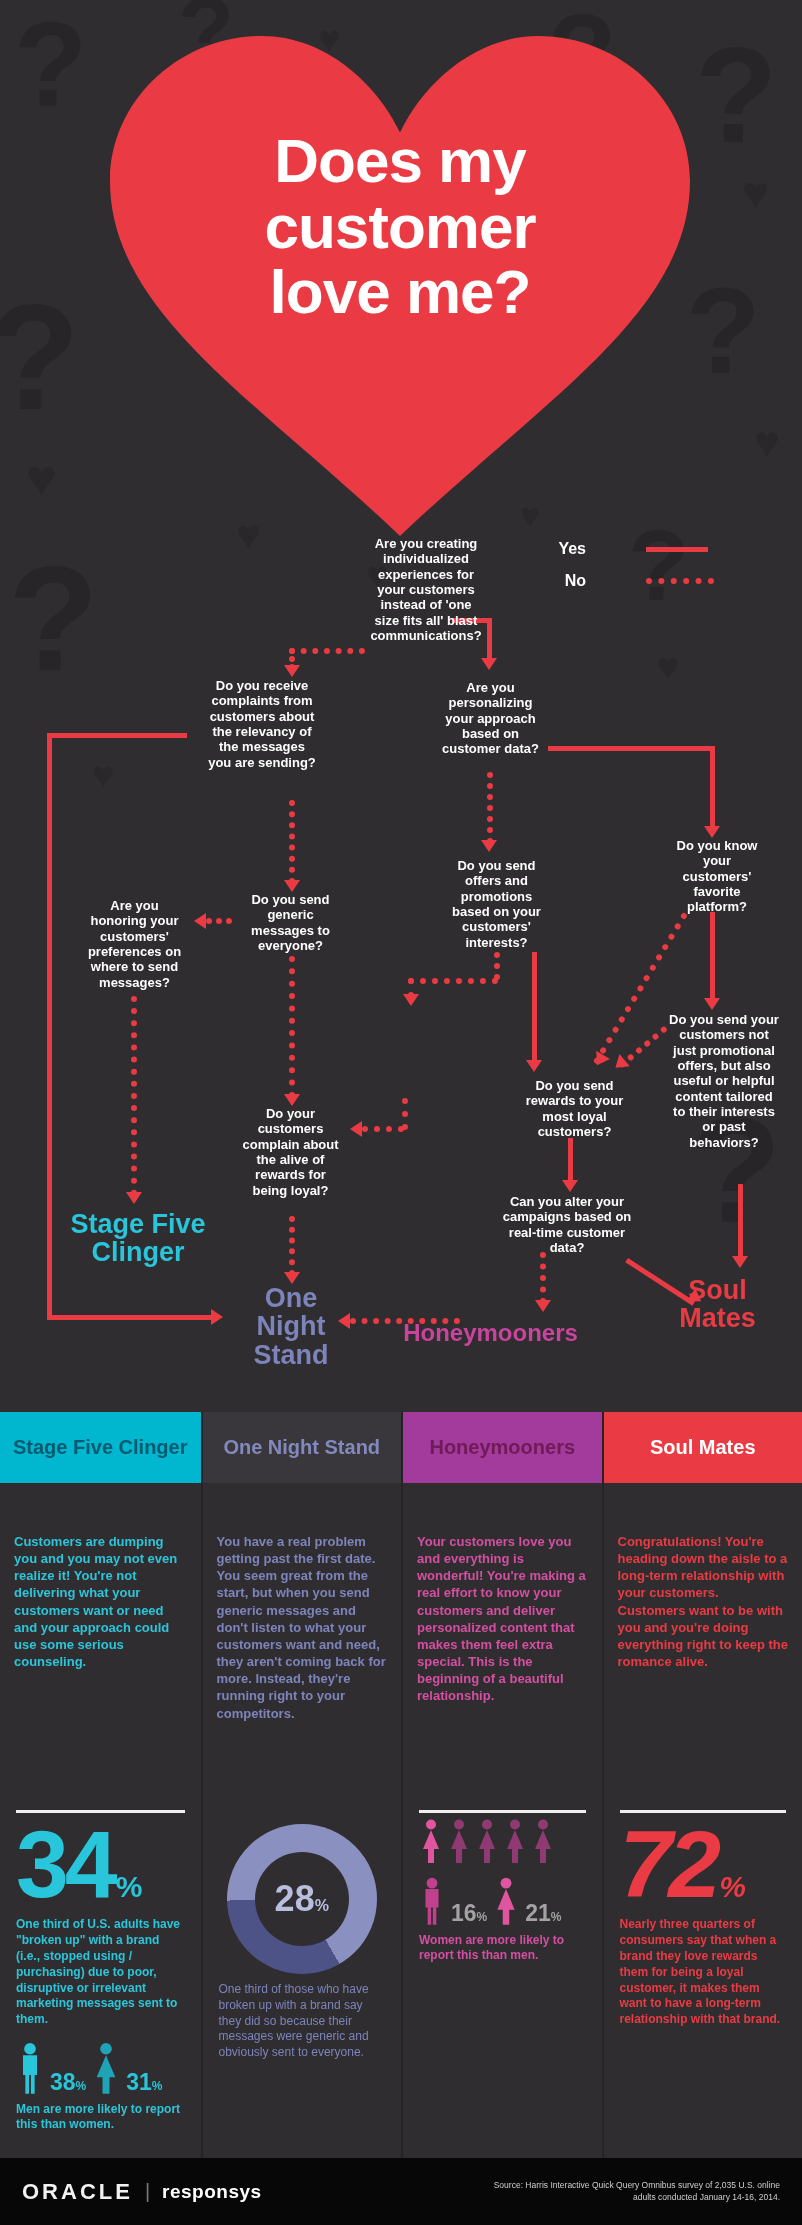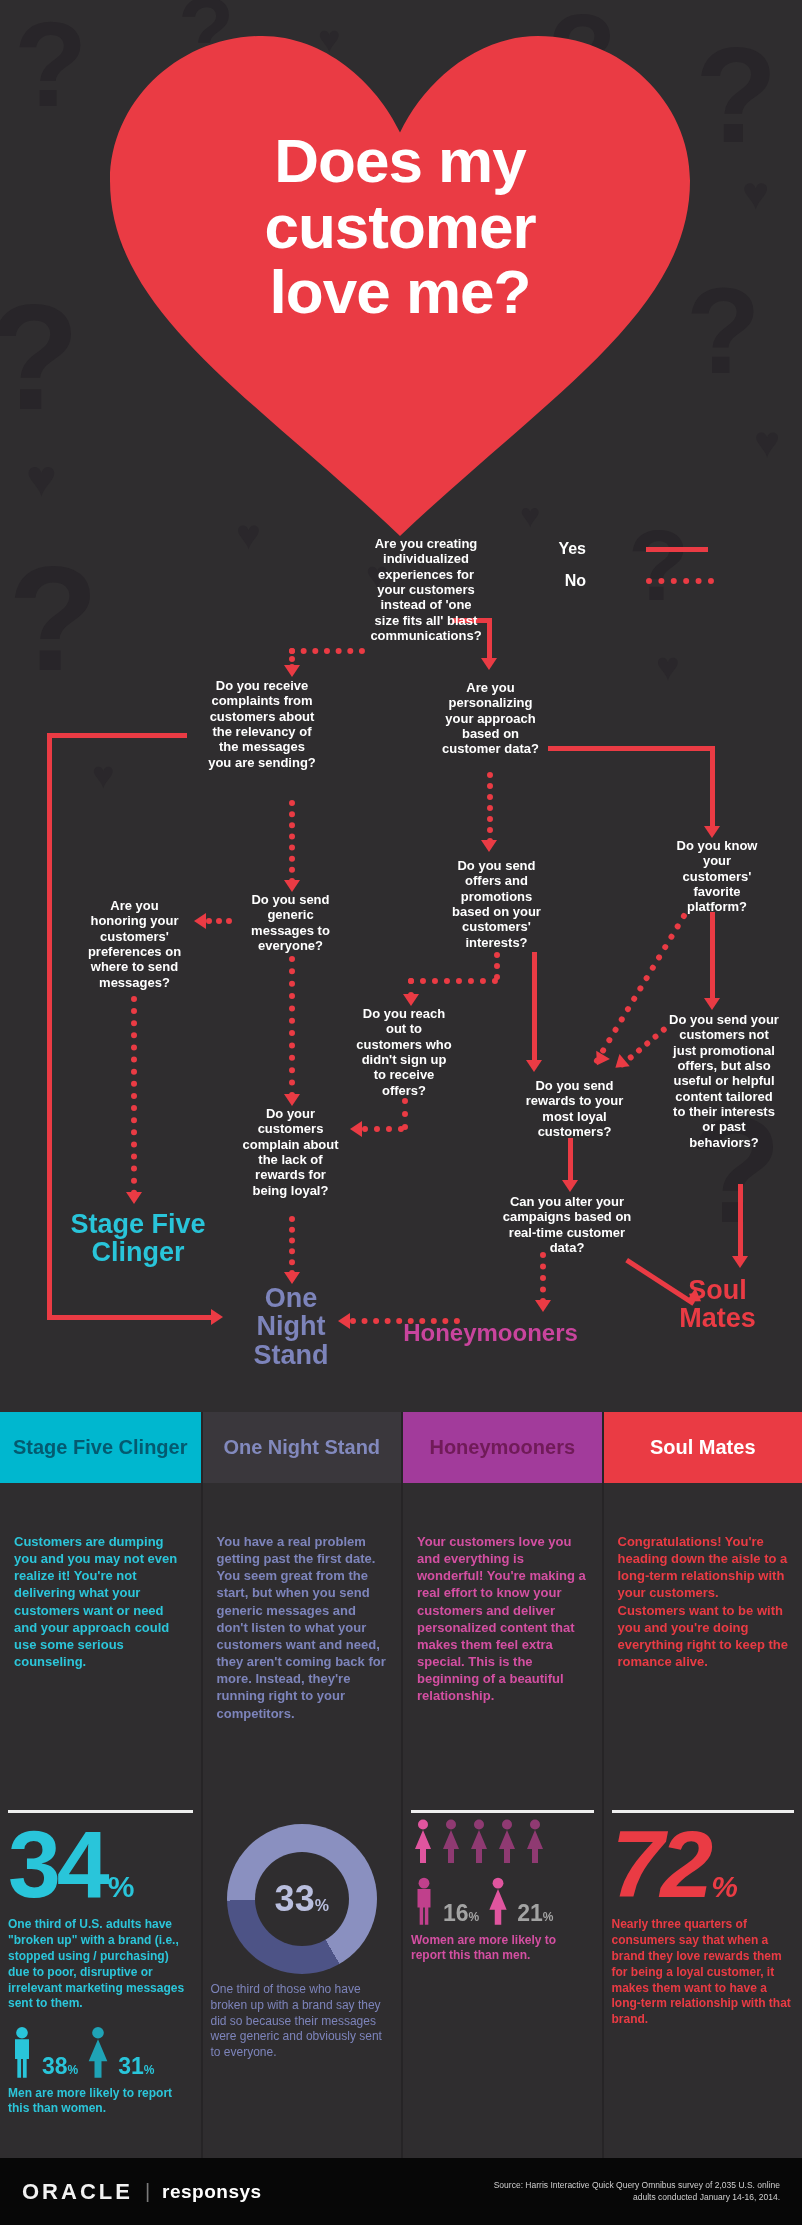--- a/index.html
+++ b/index.html
@@ -60,21 +60,21 @@
   .col-header.c3{background:#a23b9b;color:#701b58;}
   .col-header.c4{background:#ea3b44;color:#ffffff;}
   .col-body{height:318px;padding:14px 14px 0;box-sizing:border-box;font-size:13px;font-weight:700;line-height:1.32;overflow:hidden;margin-top:36px;}
   .col-body.c1{color:#2cc6da;}
   .col-body.c2{color:#7d84bb;}
   .col-body.c3{color:#d44fa2;}
   .col-body.c4{color:#ea3b44;}
   .col-body p{margin:0;}
   
   .stats{position:absolute;left:0;top:1802px;width:802px;height:356px;display:flex;}
-  .stat-col{width:200.5px;box-sizing:border-box;padding:6px 8px 0;overflow:hidden;}
+  .stat-col{width:200.5px;box-sizing:border-box;padding:6px 16px 0;overflow:hidden;}
   .stat-col + .stat-col{border-left:2px solid #262426;}
   .stat-rule{border-top:3px solid #efefef;margin:2px 0 6px;}
   .bignum{font-weight:800;font-size:95px;line-height:.95;letter-spacing:-4px;}
   .bignum .pct{font-size:30px;letter-spacing:0;margin-left:2px;}
   .bignum.cyan{color:#29c5da;}
   .bignum.red{color:#ea3b44;font-style:italic;}
   .stat-text{font-size:12px;line-height:1.32;margin:8px 0 0;}
   .stat-text.cyan{color:#2cc6da;font-weight:700;}
   .stat-text.slate{color:#7d84bb;font-weight:400;}
   .stat-text.pink{color:#d44fa2;font-weight:700;}
@@ -232,23 +232,22 @@
   <div class="ln dh" style="left:362px;top:1126px;width:42px"></div>
   <div class="arr al" style="left:350px;top:1121px"></div>
 
   <div class="qnode" style="left:367px;top:536px;width:118px">Are you creating individualized experiences for your customers instead of 'one size fits all' blast communications?</div>
   <div class="qnode" style="left:207px;top:678px;width:110px">Do you receive complaints from customers about the relevancy of the messages you are sending?</div>
   <div class="qnode" style="left:438px;top:680px;width:105px">Are you personalizing your approach based on customer data?</div>
   <div class="qnode" style="left:667px;top:838px;width:100px">Do you know your customers' favorite platform?</div>
   <div class="qnode" style="left:82px;top:898px;width:105px">Are you honoring your customers' preferences on where to send messages?</div>
   <div class="qnode" style="left:243px;top:892px;width:95px">Do you send generic messages to everyone?</div>
   <div class="qnode" style="left:444px;top:858px;width:105px">Do you send offers and promotions based on your customers' interests?</div>
-  <div class="qnode" style="left:354px;top:1006px;width:100px">Do you reach out to customers who didn't sign up to receive offers?</div>
   <div class="qnode" style="left:669px;top:1012px;width:110px">Do you send your customers not just promotional offers, but also useful or helpful content tailored to their interests or past behaviors?</div>
-  <div class="qnode" style="left:238px;top:1106px;width:105px">Do your customers complain about the lack of rewards for being loyal?</div>
+  <div class="qnode" style="left:238px;top:1106px;width:105px">Do your customers complain about the alive of rewards for being loyal?</div>
   <div class="qnode" style="left:512px;top:1078px;width:125px">Do you send rewards to your most loyal customers?</div>
   <div class="qnode" style="left:497px;top:1194px;width:140px">Can you alter your campaigns based on real-time customer data?</div>
 
   <div class="outcome stage5" style="left:66px;top:1210px;width:144px">Stage Five Clinger</div>
   <div class="outcome ons" style="left:229px;top:1284px;width:124px">One Night Stand</div>
   <div class="outcome honey" style="left:388px;top:1320px;width:205px">Honeymooners</div>
   <div class="outcome soul" style="left:655px;top:1276px;width:125px">Soul Mates</div>
 
   <div class="cols">
     <div class="col">
@@ -296,21 +295,21 @@
             <path d="M12 11 L20 30 H15 V44 H9 V30 H4 Z"></path>
           </svg>
         <span class="midnum cyan"><span>31</span><span class="small-pct">%</span></span>
       </div>
       <p class="caption cyan">Men are more likely to report this than women.</p>
     </div>
 
     <div class="stat-col">
       <div class="donut">
         <div class="donut-hole">
-          <span class="donut-num"><span>33</span><span class="donut-sign">%</span></span>
+          <span class="donut-num"><span>28</span><span class="donut-sign">%</span></span>
         </div>
       </div>
       <p class="stat-text slate">One third of those who have broken up with a brand say they did so because their messages were generic and obviously sent to everyone.</p>
     </div>
 
     <div class="stat-col">
       <div class="stat-rule"></div>
       <div class="figures-row">
         <svg class="fig" width="24" height="44" viewBox="0 0 24 44" fill="currentColor">
             <circle cx="12" cy="5.5" r="5"></circle>

